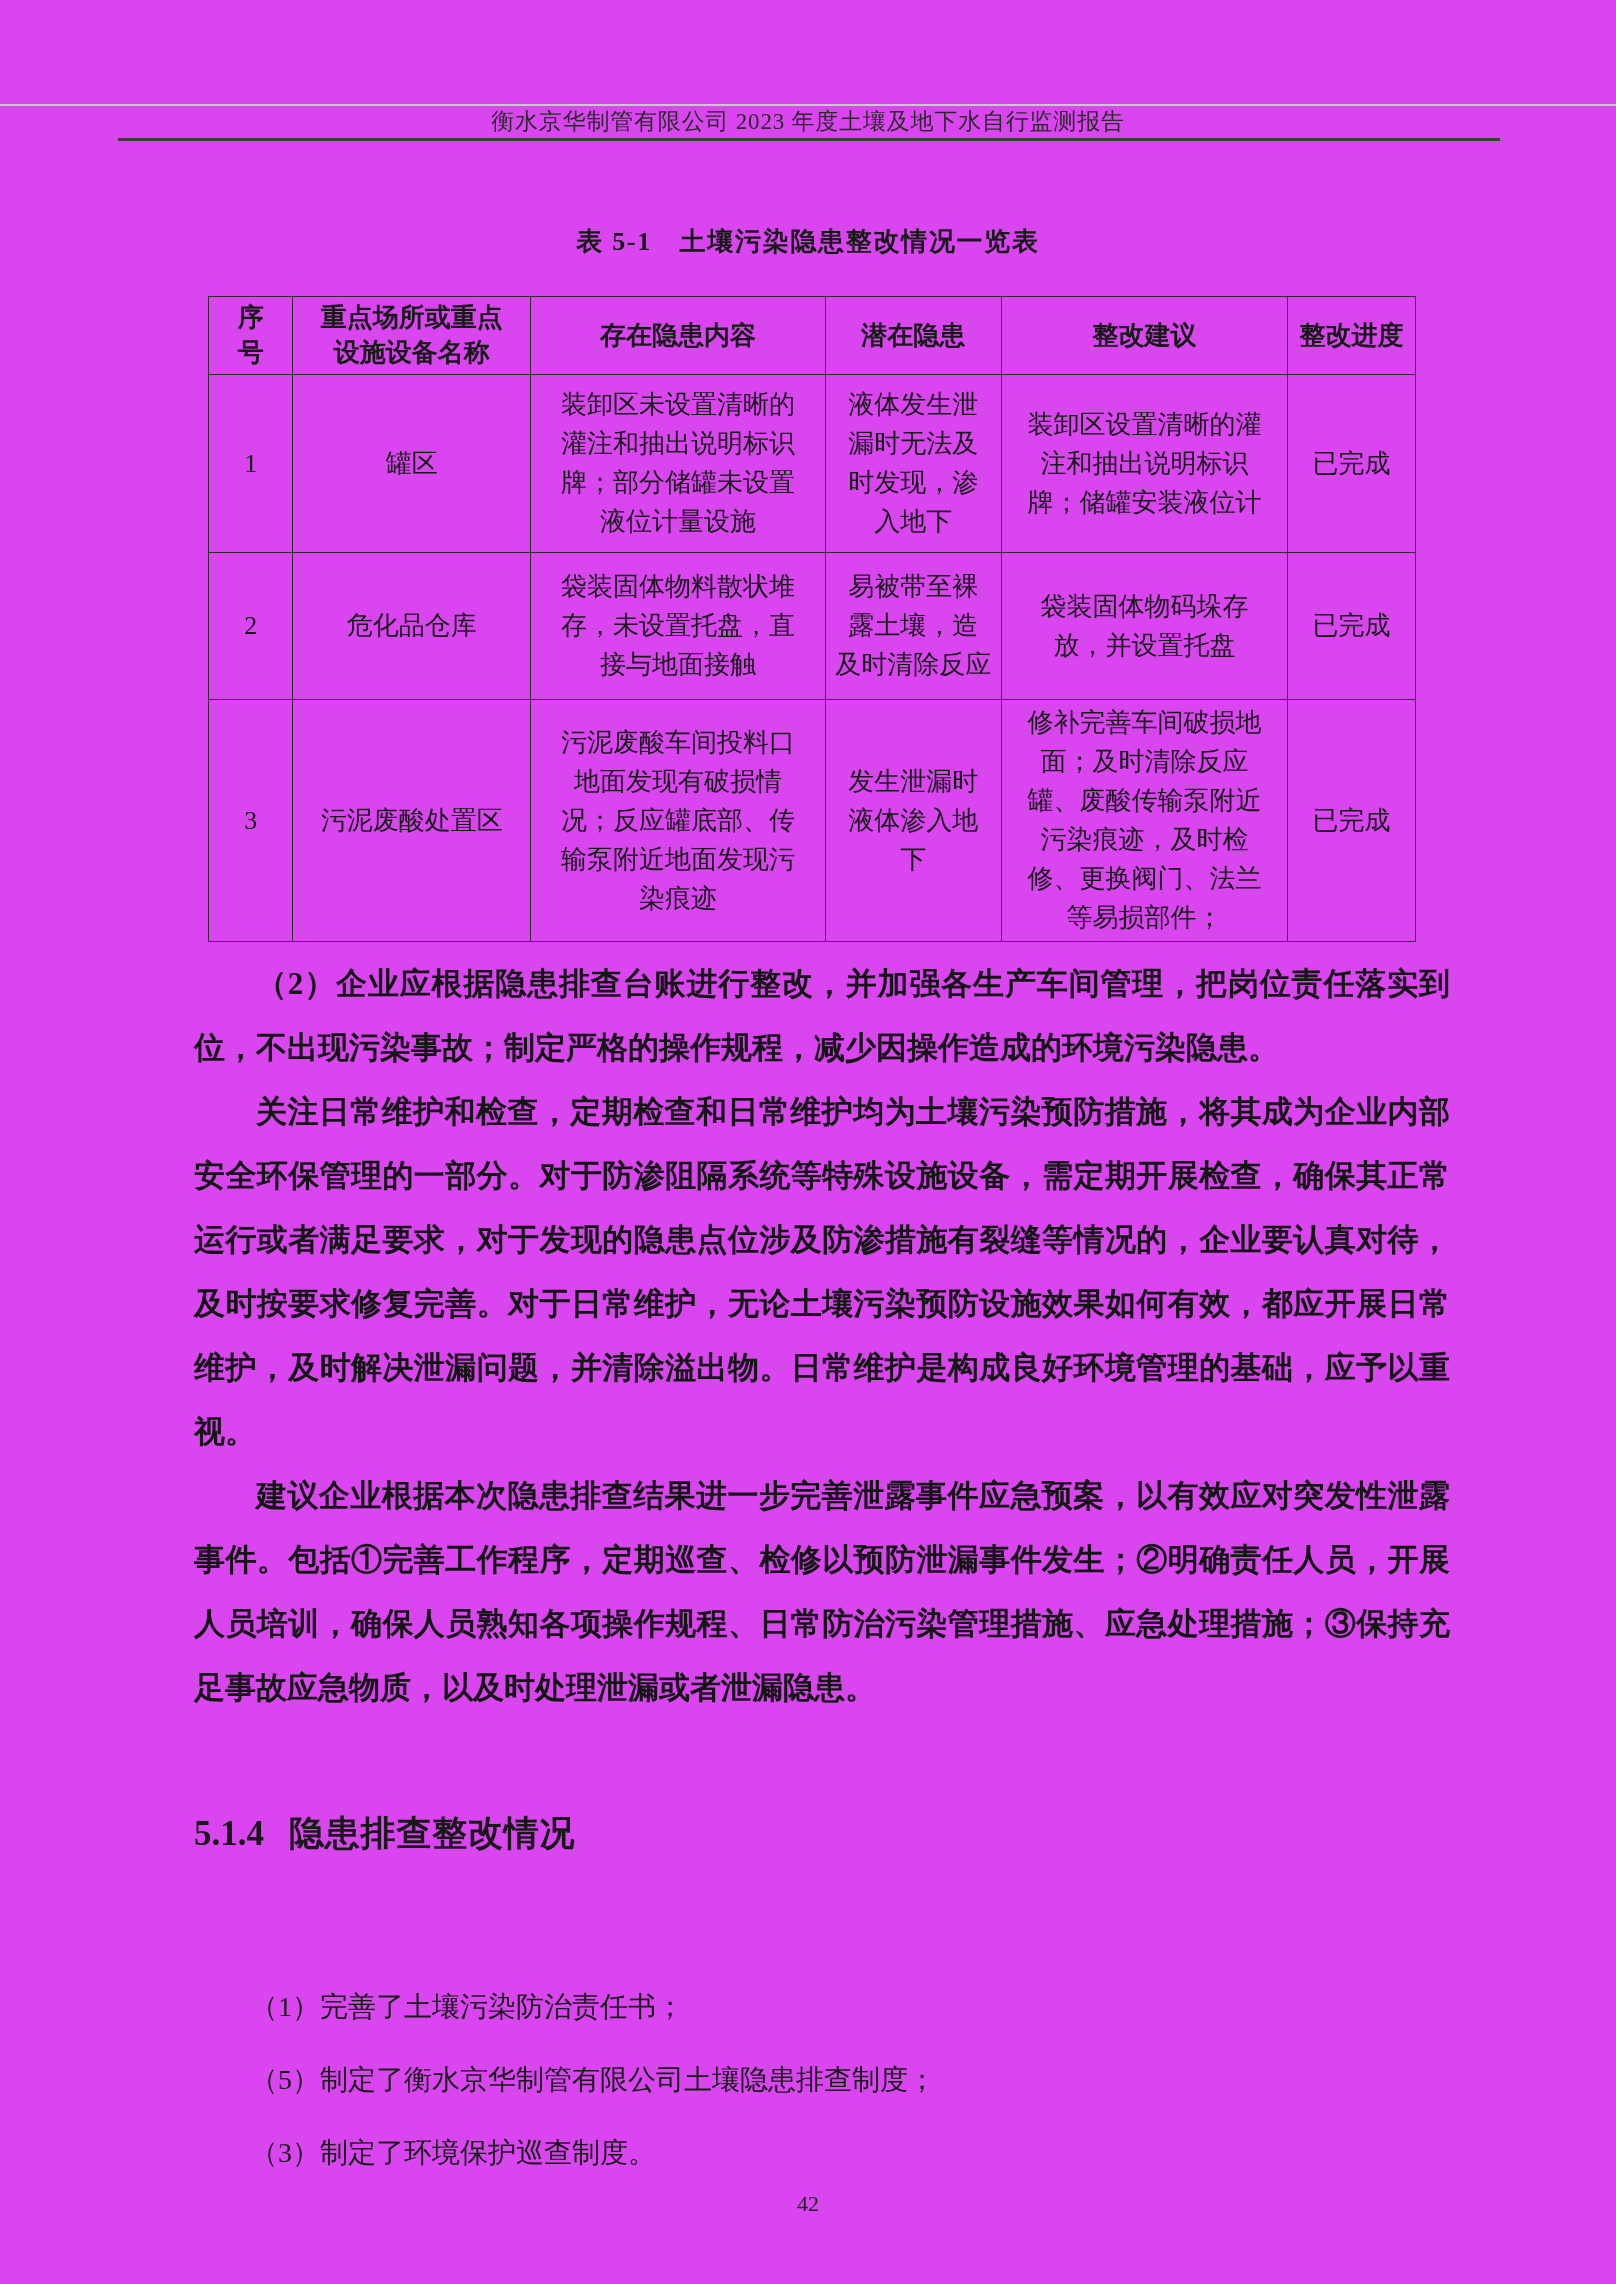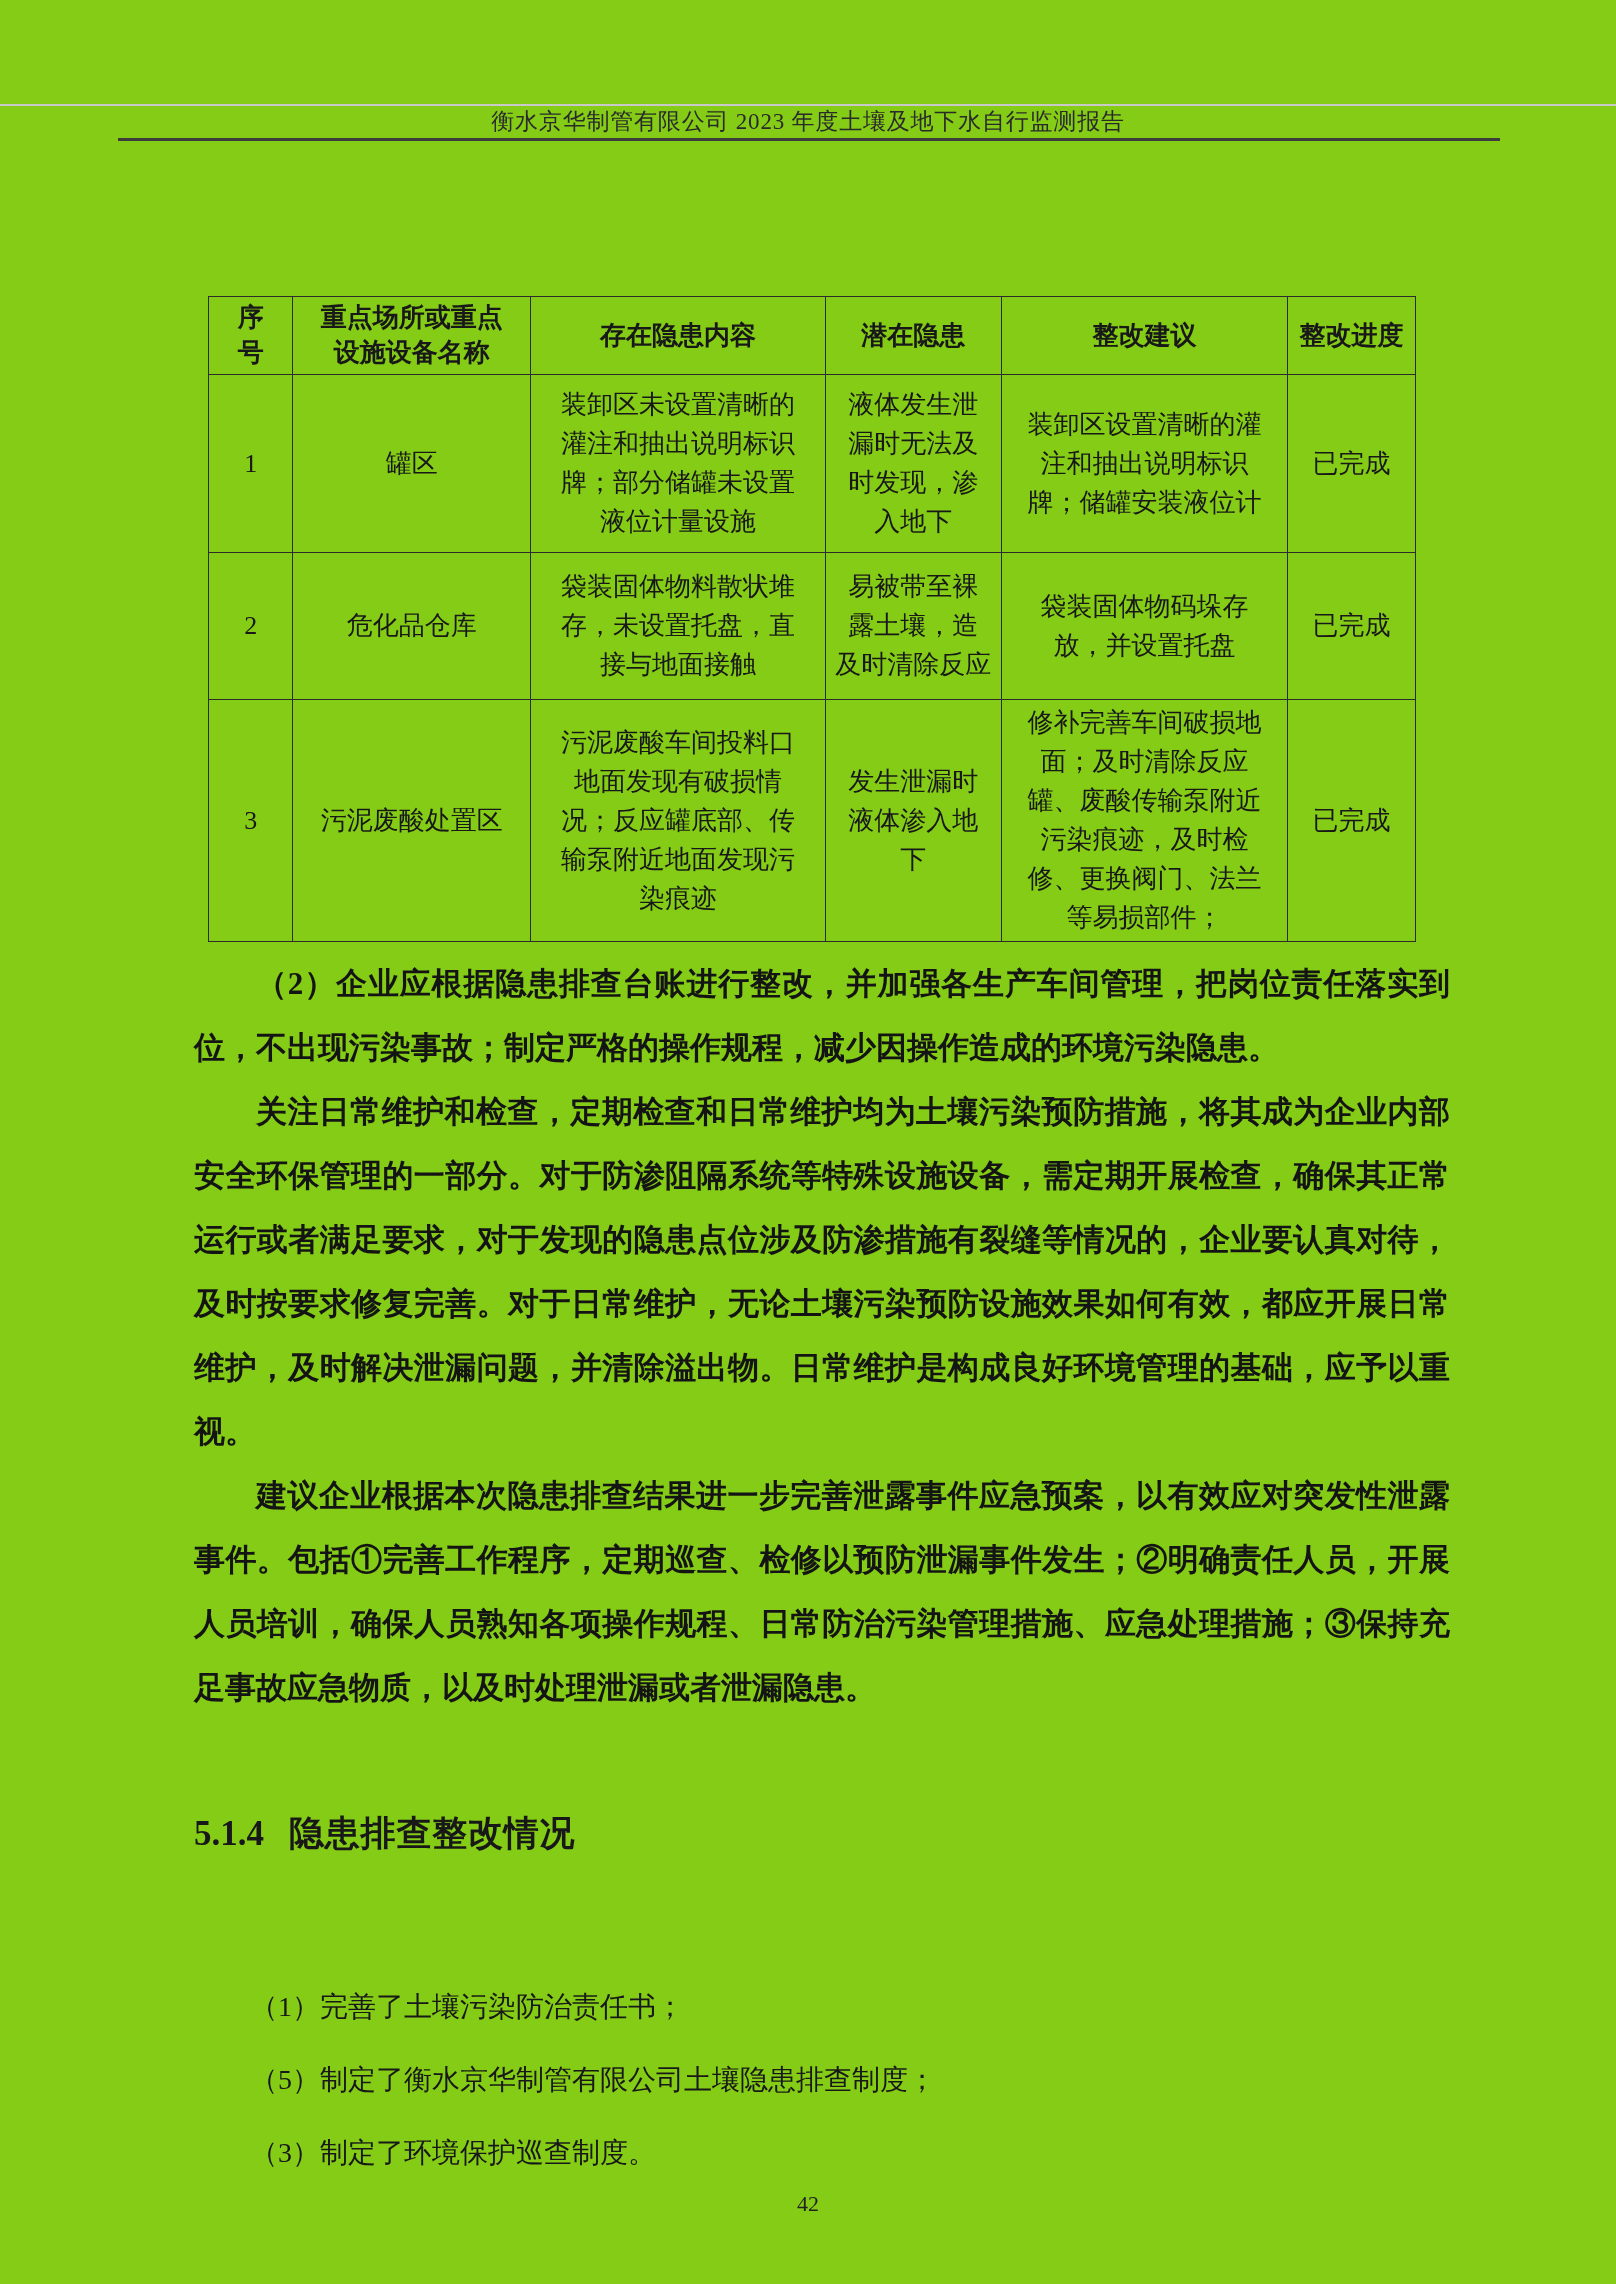--- a/index.html
+++ b/index.html
@@ -1,21 +1,21 @@
 <!DOCTYPE html>
 <html style="font-size:13.5px"><head>
 <meta charset="utf-8">
 <style>
   * { margin: 0; padding: 0; box-sizing: border-box; }
   html, body { background: #ffffff; }
   .page {
     position: relative;
     width: 1616px;
     height: 2284px;
-    background: #84cc16;
+    background: #d946ef;
     font-family: "Liberation Serif", "DejaVu Serif", serif;
     color: #181818;
     overflow: hidden;
   }
   
   .top-rule {
     position: absolute; left: 0; top: 104px;
     width: 1616px; height: 1.7px; background: #c9c9c9;
   }
   .header-text {
@@ -81,20 +81,21 @@
 </style>
 </head>
 <body>
 
 <div class="page">
 
   <div class="top-rule"></div>
   <div class="header-text">衡水京华制管有限公司 2023 年度土壤及地下水自行监测报告</div>
   <div class="header-rule"></div>
 
+  <div class="table-title">表 5-1　土壤污染隐患整改情况一览表</div>
 
   <table class="remediation">
     <colgroup>
       <col style="width:7%">
       <col style="width:19.7%">
       <col style="width:24.4%">
       <col style="width:14.6%">
       <col style="width:23.7%">
       <col style="width:10.6%">
     </colgroup>

